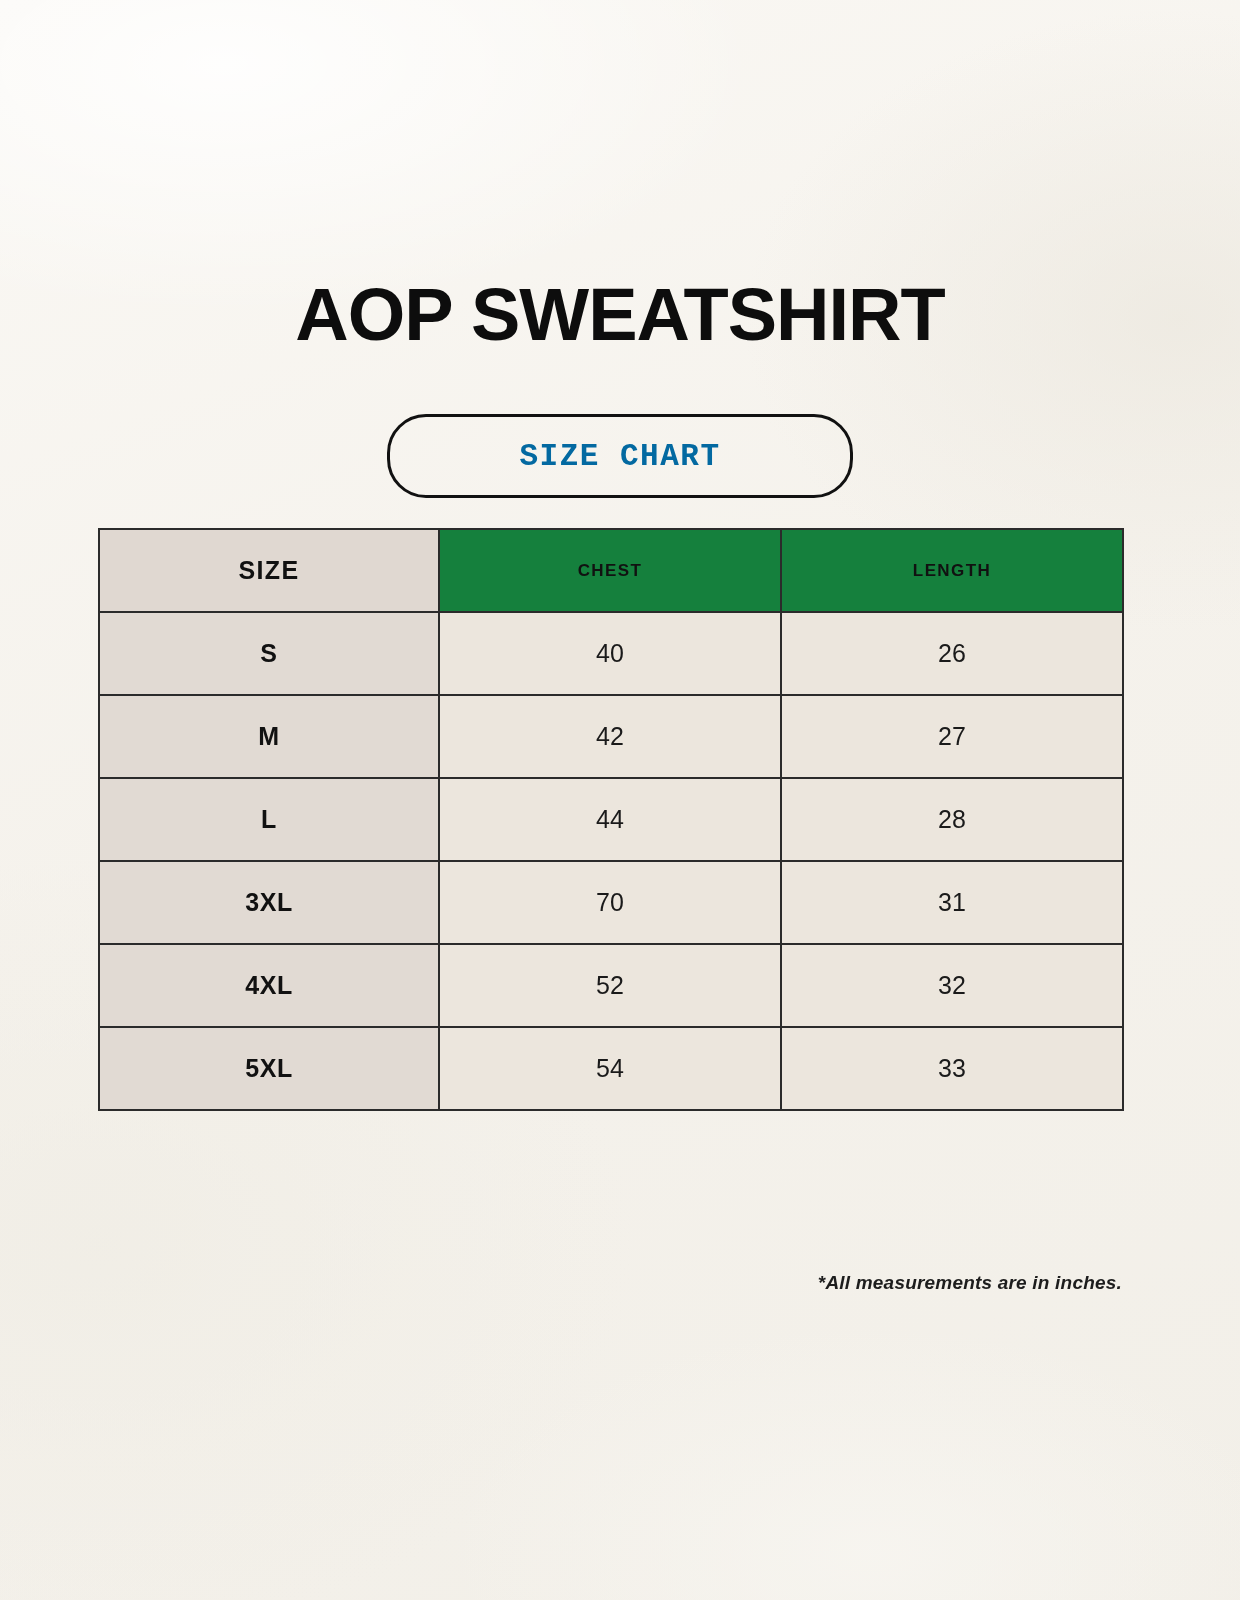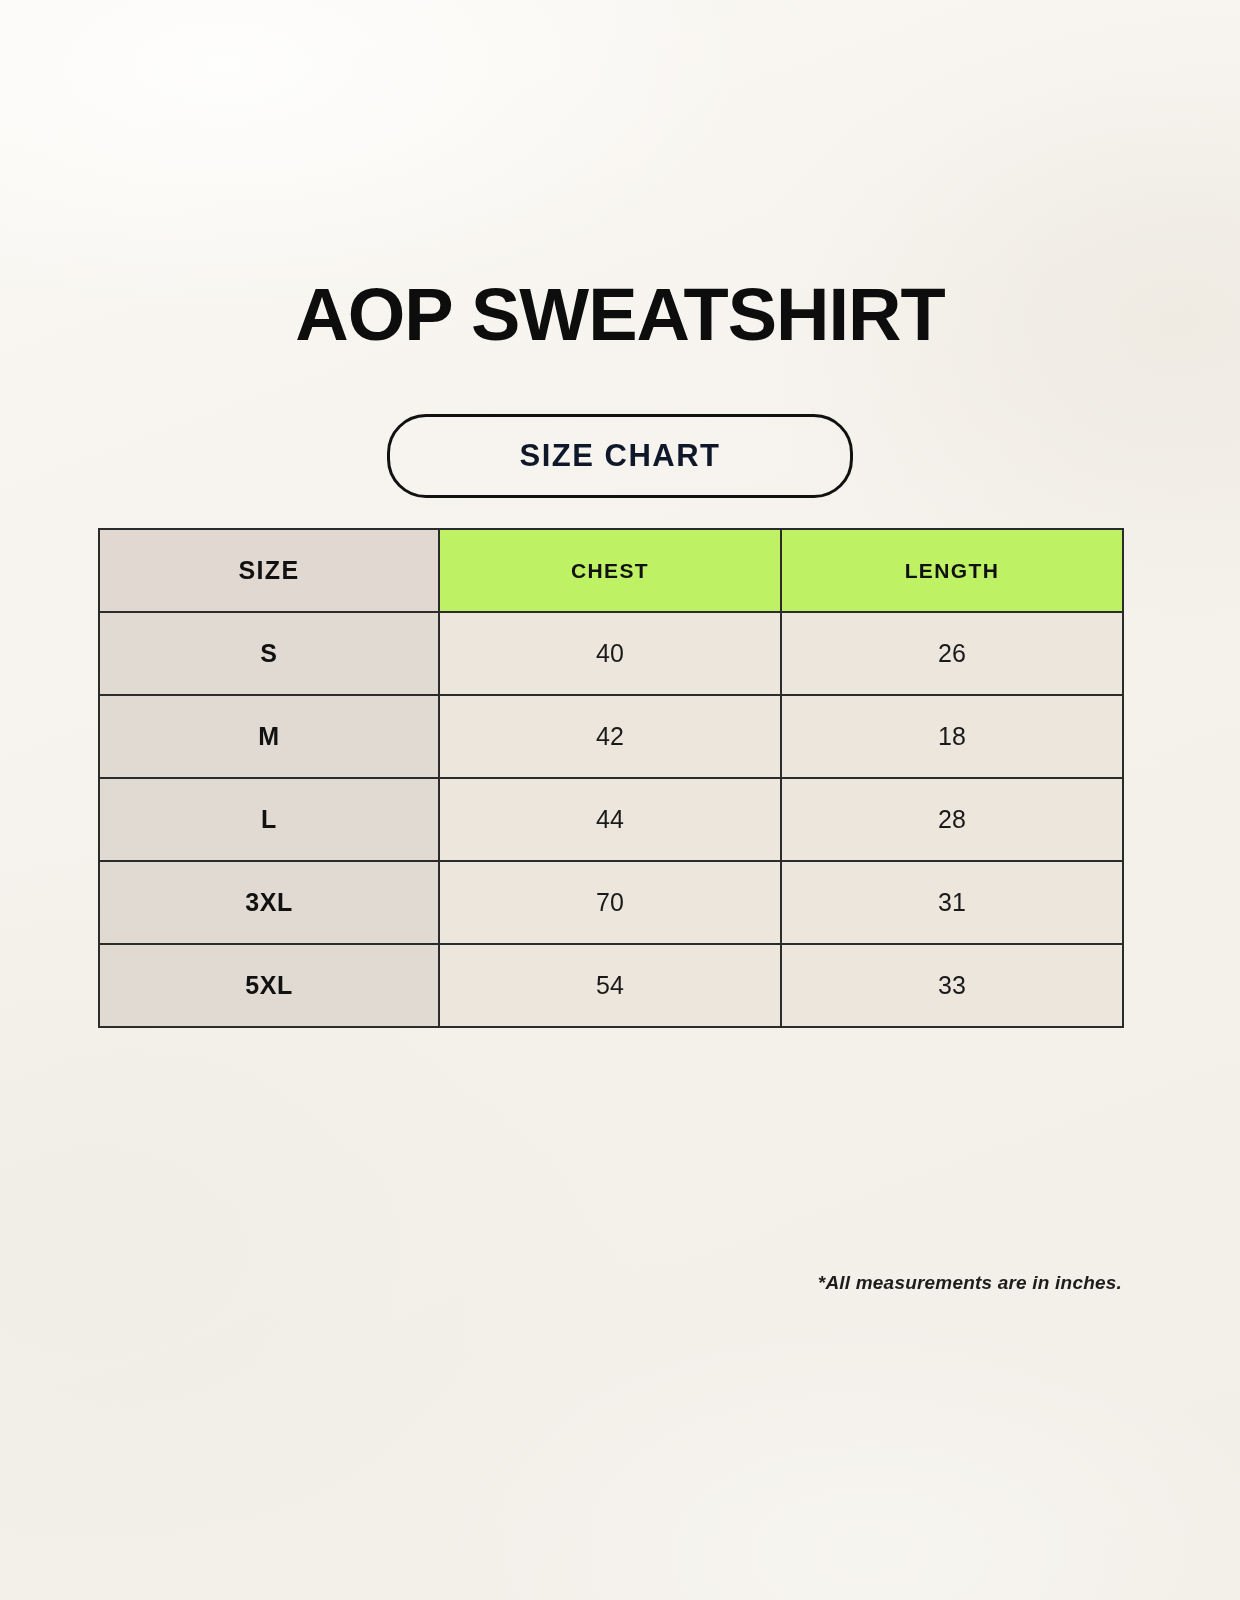--- a/index.html
+++ b/index.html
@@ -56,21 +56,22 @@
     border-radius: 39px;
     background: transparent;
     display: flex;
     align-items: center;
     justify-content: center;
   }
   .pill span {
     font-size: 31px;
     font-weight: 700;
     letter-spacing: 1.5px;
-    color: #0f172a;
+    color: #0369a1;
+    font-family: Liberation Mono, monospace;
   }
   table.size-table {
     position: absolute;
     top: 528px;
     left: 98px;
     width: 1024px;
     border-collapse: collapse;
     table-layout: fixed;
     padding-left: 48px;
   }
@@ -86,22 +87,22 @@
   col.c-val  { width: 342px; }
 
   th.h-size {
     background: #e0d8d1;
     font-size: 25px;
     font-weight: 700;
     letter-spacing: 1.4px;
     color: #111;
   }
   th.h-measure {
-    background: #bef264;
-    font-size: 21px;
+    background: #15803d;
+    font-size: 17px;
     font-weight: 700;
     letter-spacing: 1.4px;
     color: #111;
   }
   td.cell-size {
     background: #e1dad3;
     font-size: 25px;
     font-weight: 700;
     letter-spacing: 0.6px;
     color: #111;
@@ -153,31 +154,36 @@
     </thead>
     <tbody>
       <tr>
         <td class="cell-size">S</td>
         <td class="cell-val">40</td>
         <td class="cell-val">26</td>
       </tr>
       <tr>
         <td class="cell-size">M</td>
         <td class="cell-val">42</td>
-        <td class="cell-val">18</td>
+        <td class="cell-val">27</td>
       </tr>
       <tr>
         <td class="cell-size">L</td>
         <td class="cell-val">44</td>
         <td class="cell-val">28</td>
       </tr>
       <tr>
         <td class="cell-size">3XL</td>
         <td class="cell-val">70</td>
         <td class="cell-val">31</td>
+      </tr>
+      <tr>
+        <td class="cell-size">4XL</td>
+        <td class="cell-val">52</td>
+        <td class="cell-val">32</td>
       </tr>
       <tr>
         <td class="cell-size">5XL</td>
         <td class="cell-val">54</td>
         <td class="cell-val">33</td>
       </tr>
     </tbody>
   </table>
 
   <div class="footnote">*All measurements are in inches.</div>

